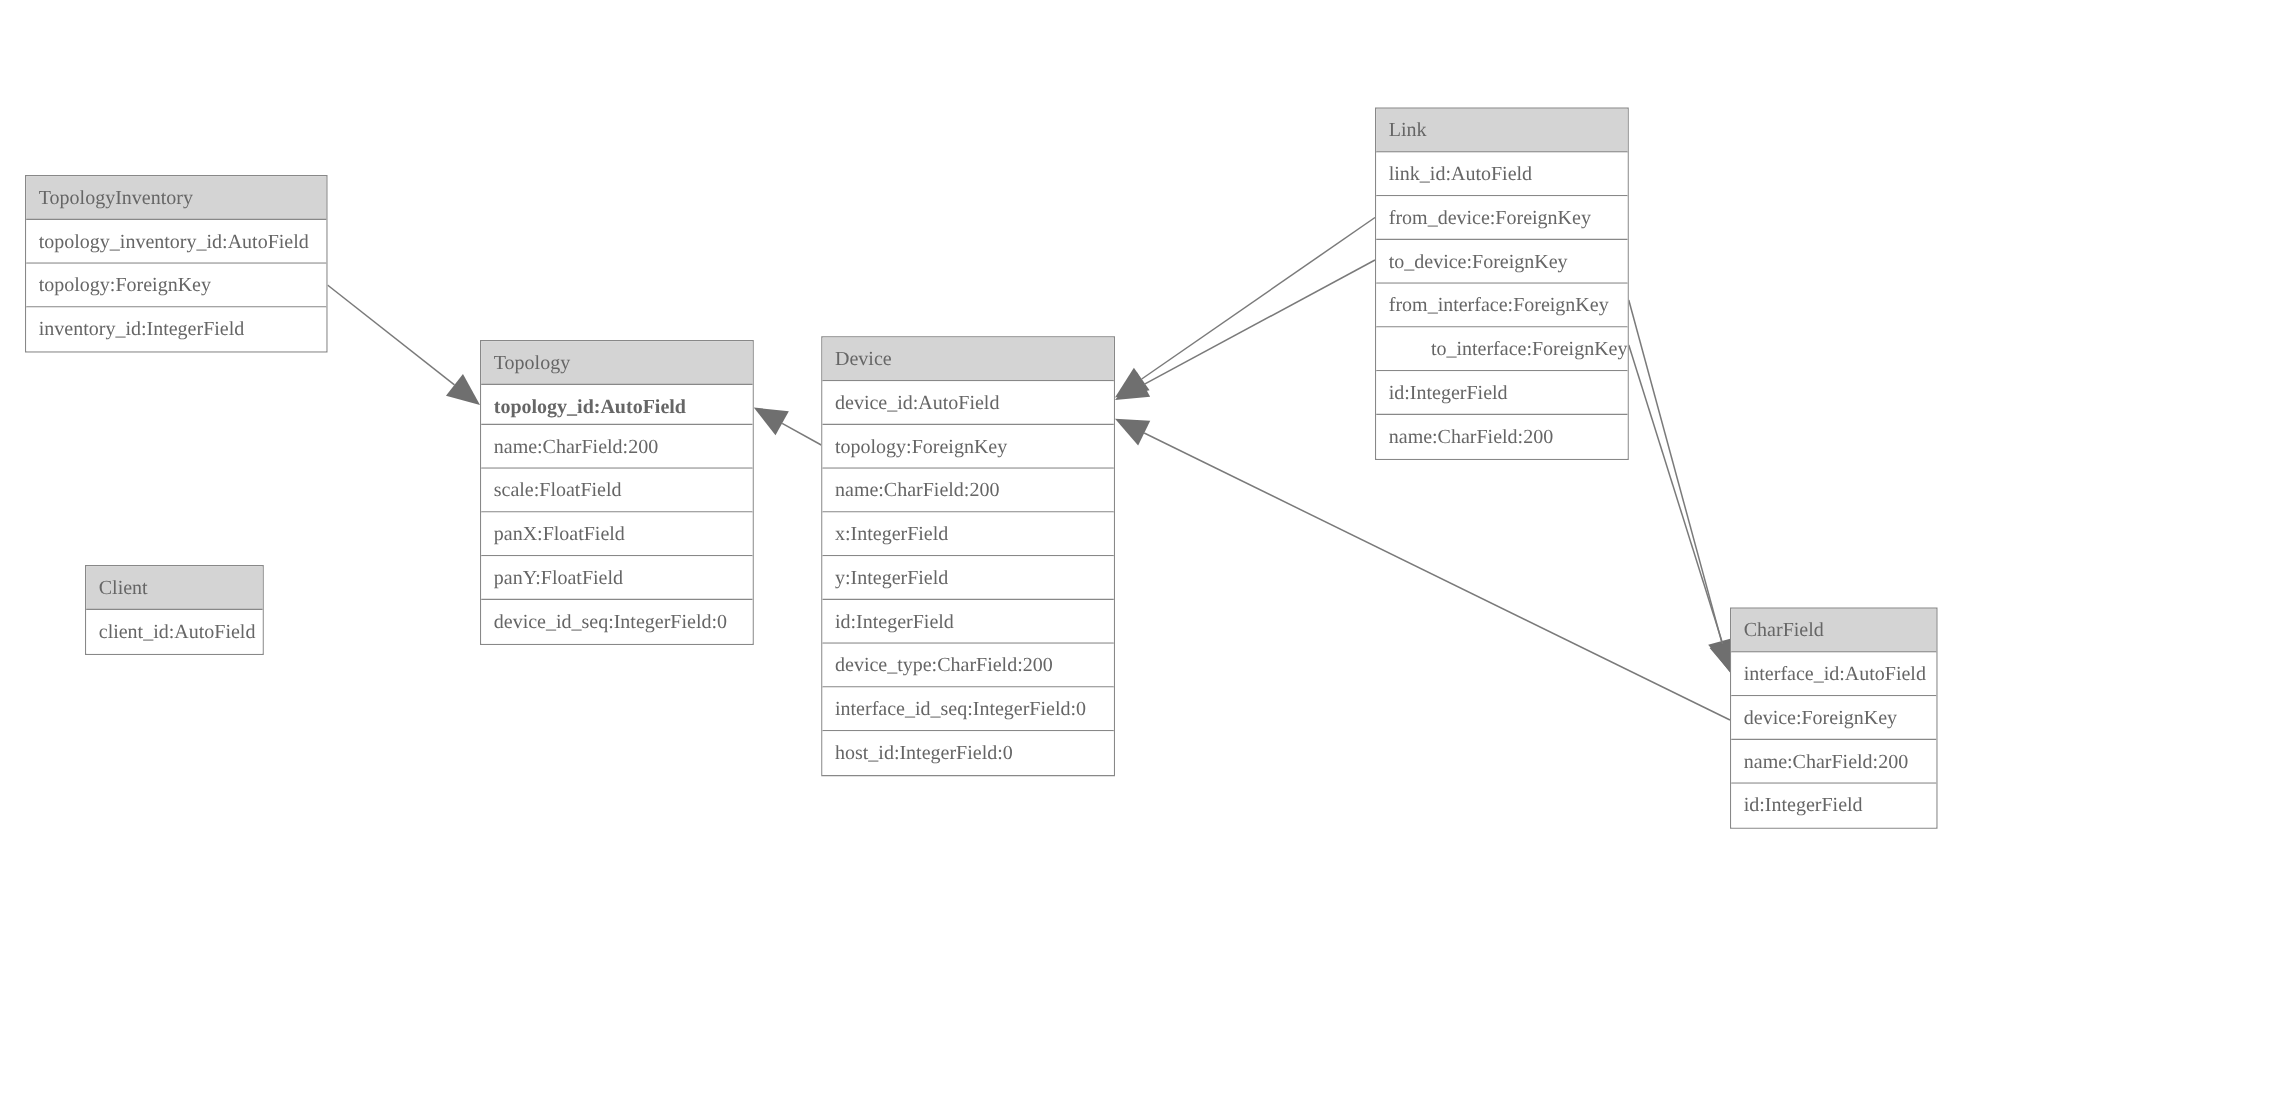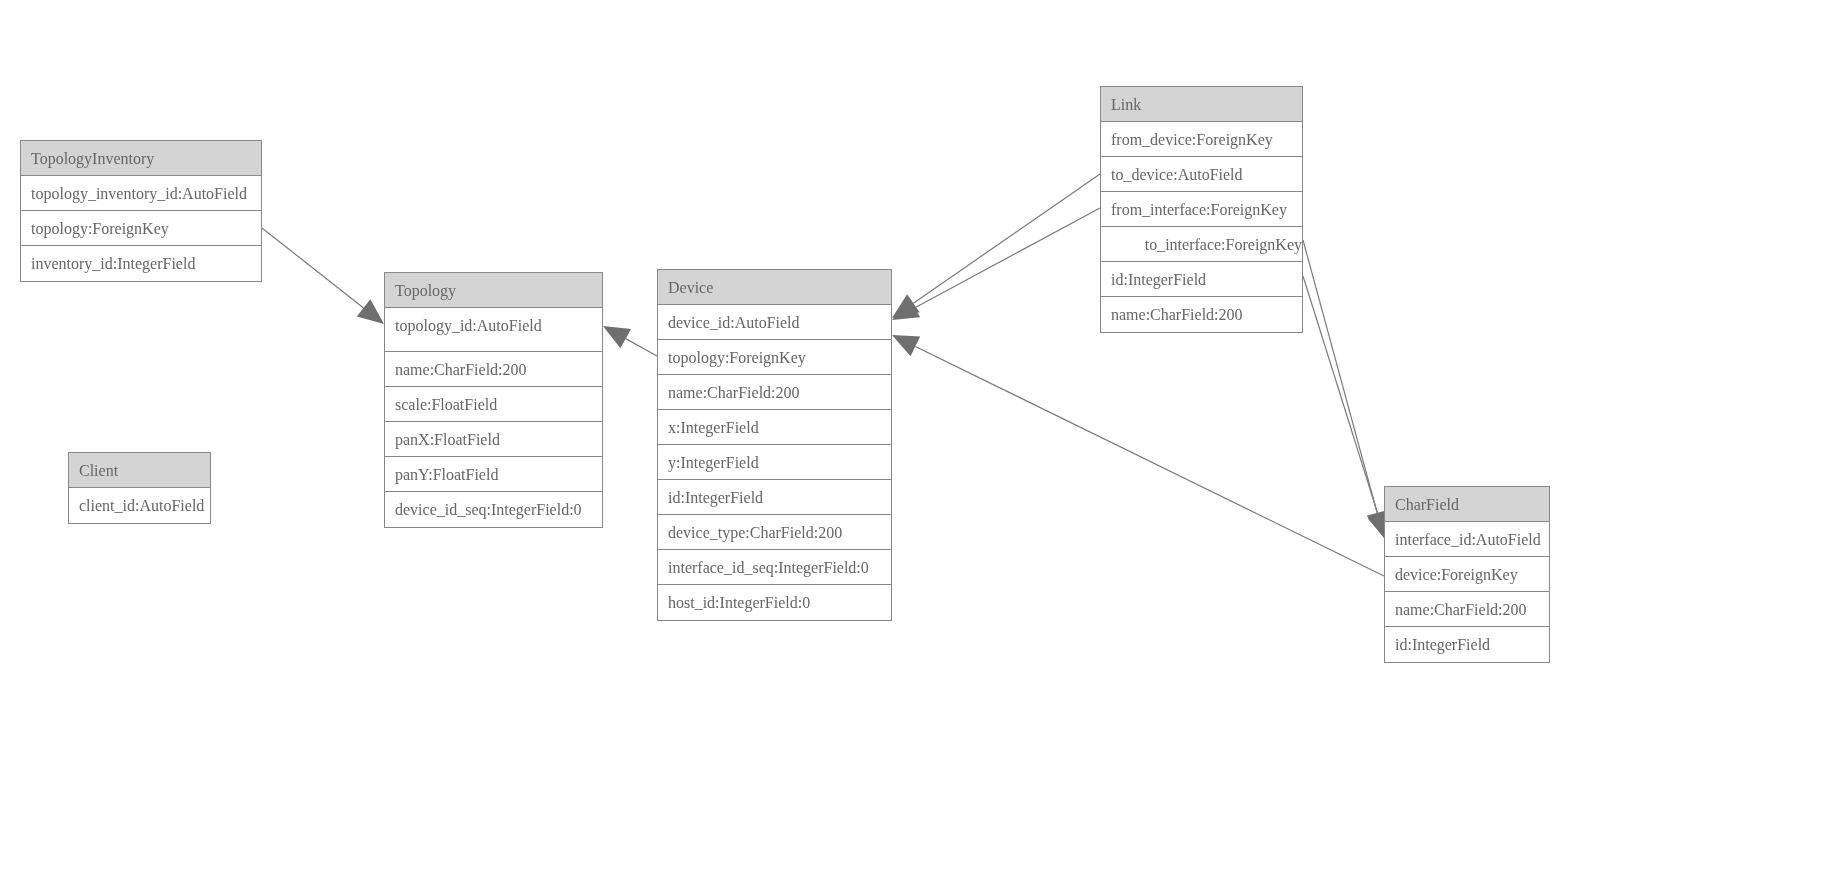--- a/index.html
+++ b/index.html
@@ -104,21 +104,21 @@
       </div>
       <div class="entity" style="left: 68px; top: 452px; width: 143px;">
         <div class="entity-header" style="height: 35px;">Client</div>
         <div class="entity-rows">
           <div class="entity-row" style="height: 35px;">client_id:AutoField</div>
         </div>
       </div>
       <div class="entity" style="left: 384px; top: 272px; width: 219px;">
         <div class="entity-header" style="height: 35px;">Topology</div>
         <div class="entity-rows">
-          <div class="entity-row" style="height: 44px;">topology_id:AutoField</div>
+          <div class="entity-row" style="height: 32px; font-weight: bold;">topology_id:AutoField</div>
           <div class="entity-row" style="height: 35px;">name:CharField:200</div>
           <div class="entity-row" style="height: 35px;">scale:FloatField</div>
           <div class="entity-row" style="height: 35px;">panX:FloatField</div>
           <div class="entity-row" style="height: 35px;">panY:FloatField</div>
           <div class="entity-row" style="height: 35px;">device_id_seq:IntegerField:0</div>
         </div>
       </div>
       <div class="entity" style="left: 657px; top: 269px; width: 235px;">
         <div class="entity-header" style="height: 35px;">Device</div>
         <div class="entity-rows">
@@ -129,22 +129,23 @@
           <div class="entity-row" style="height: 35px;">y:IntegerField</div>
           <div class="entity-row" style="height: 35px;">id:IntegerField</div>
           <div class="entity-row" style="height: 35px;">device_type:CharField:200</div>
           <div class="entity-row" style="height: 35px;">interface_id_seq:IntegerField:0</div>
           <div class="entity-row" style="height: 35px;">host_id:IntegerField:0</div>
         </div>
       </div>
       <div class="entity" style="left: 1100px; top: 86px; width: 203px;">
         <div class="entity-header" style="height: 35px;">Link</div>
         <div class="entity-rows">
+          <div class="entity-row" style="height: 35px;">link_id:AutoField</div>
           <div class="entity-row" style="height: 35px;">from_device:ForeignKey</div>
-          <div class="entity-row" style="height: 35px;">to_device:AutoField</div>
+          <div class="entity-row" style="height: 35px;">to_device:ForeignKey</div>
           <div class="entity-row" style="height: 35px;">from_interface:ForeignKey</div>
           <div class="entity-row" style="height: 35px; text-align: right;">to_interface:ForeignKey</div>
           <div class="entity-row" style="height: 35px;">id:IntegerField</div>
           <div class="entity-row" style="height: 35px;">name:CharField:200</div>
         </div>
       </div>
       <div class="entity" style="left: 1384px; top: 486px; width: 166px;">
         <div class="entity-header" style="height: 35px;">CharField</div>
         <div class="entity-rows">
           <div class="entity-row" style="height: 35px;">interface_id:AutoField</div>

